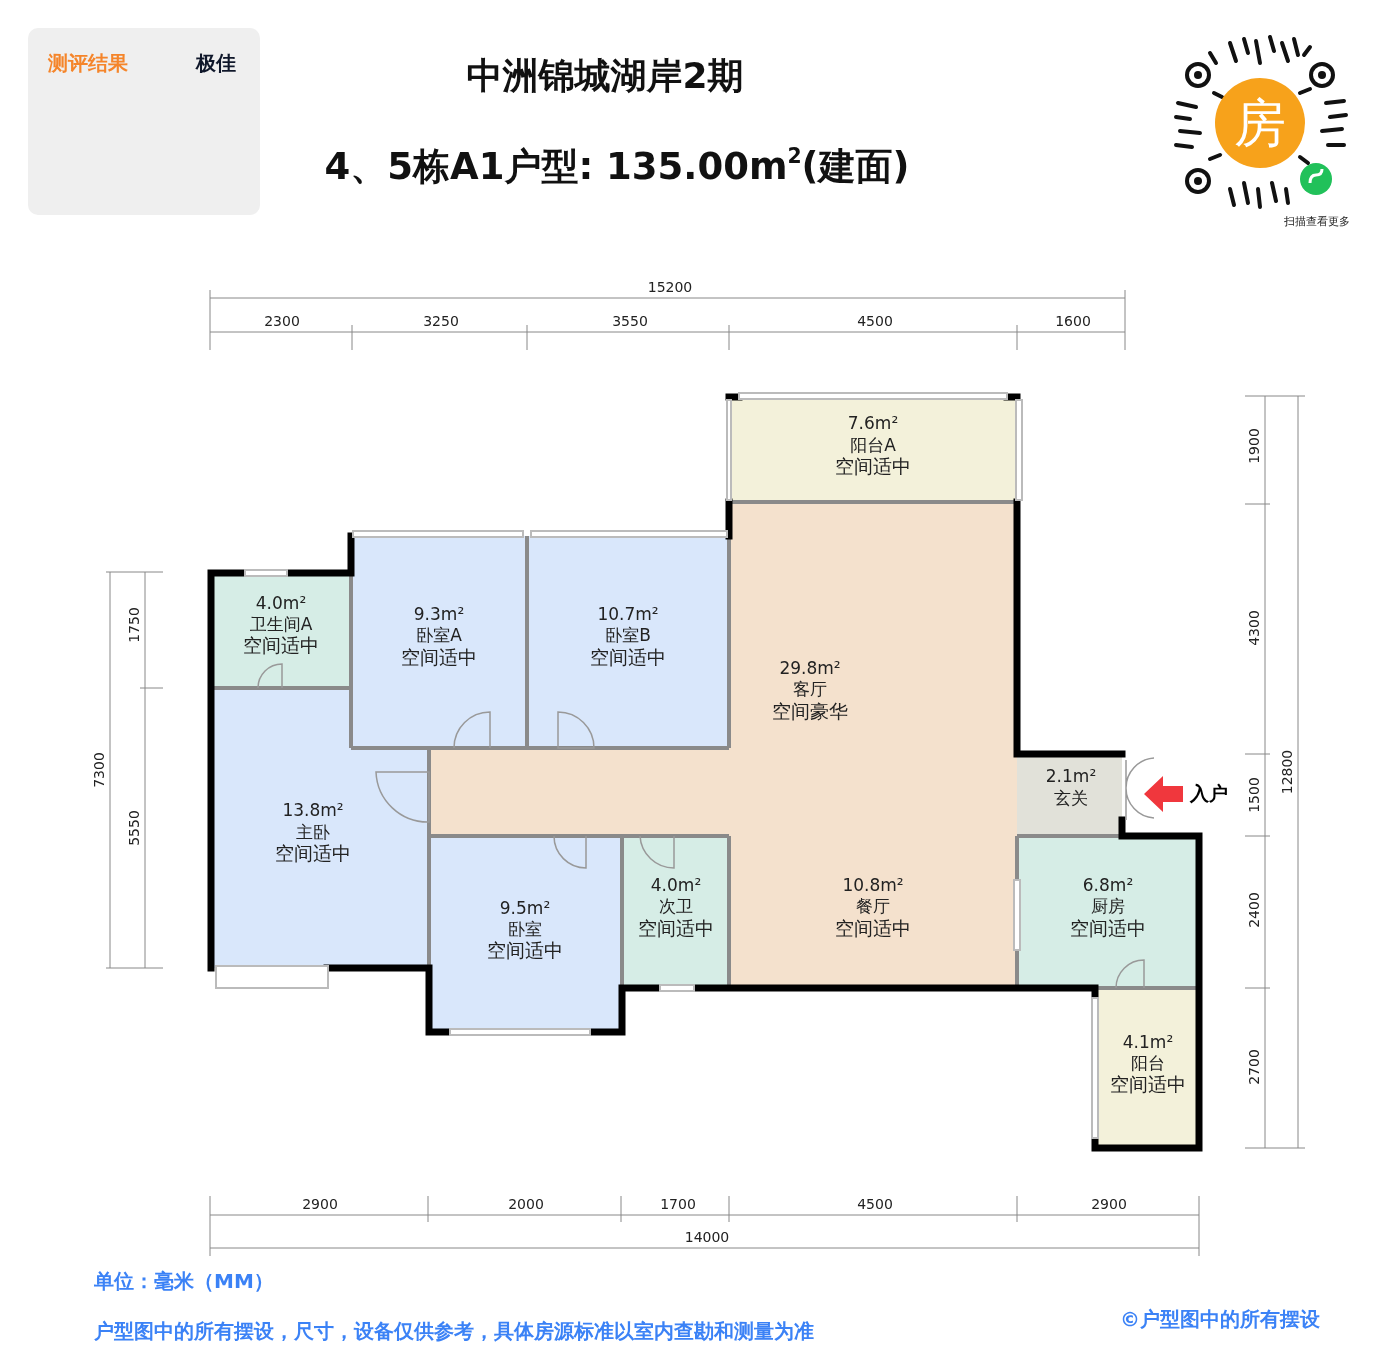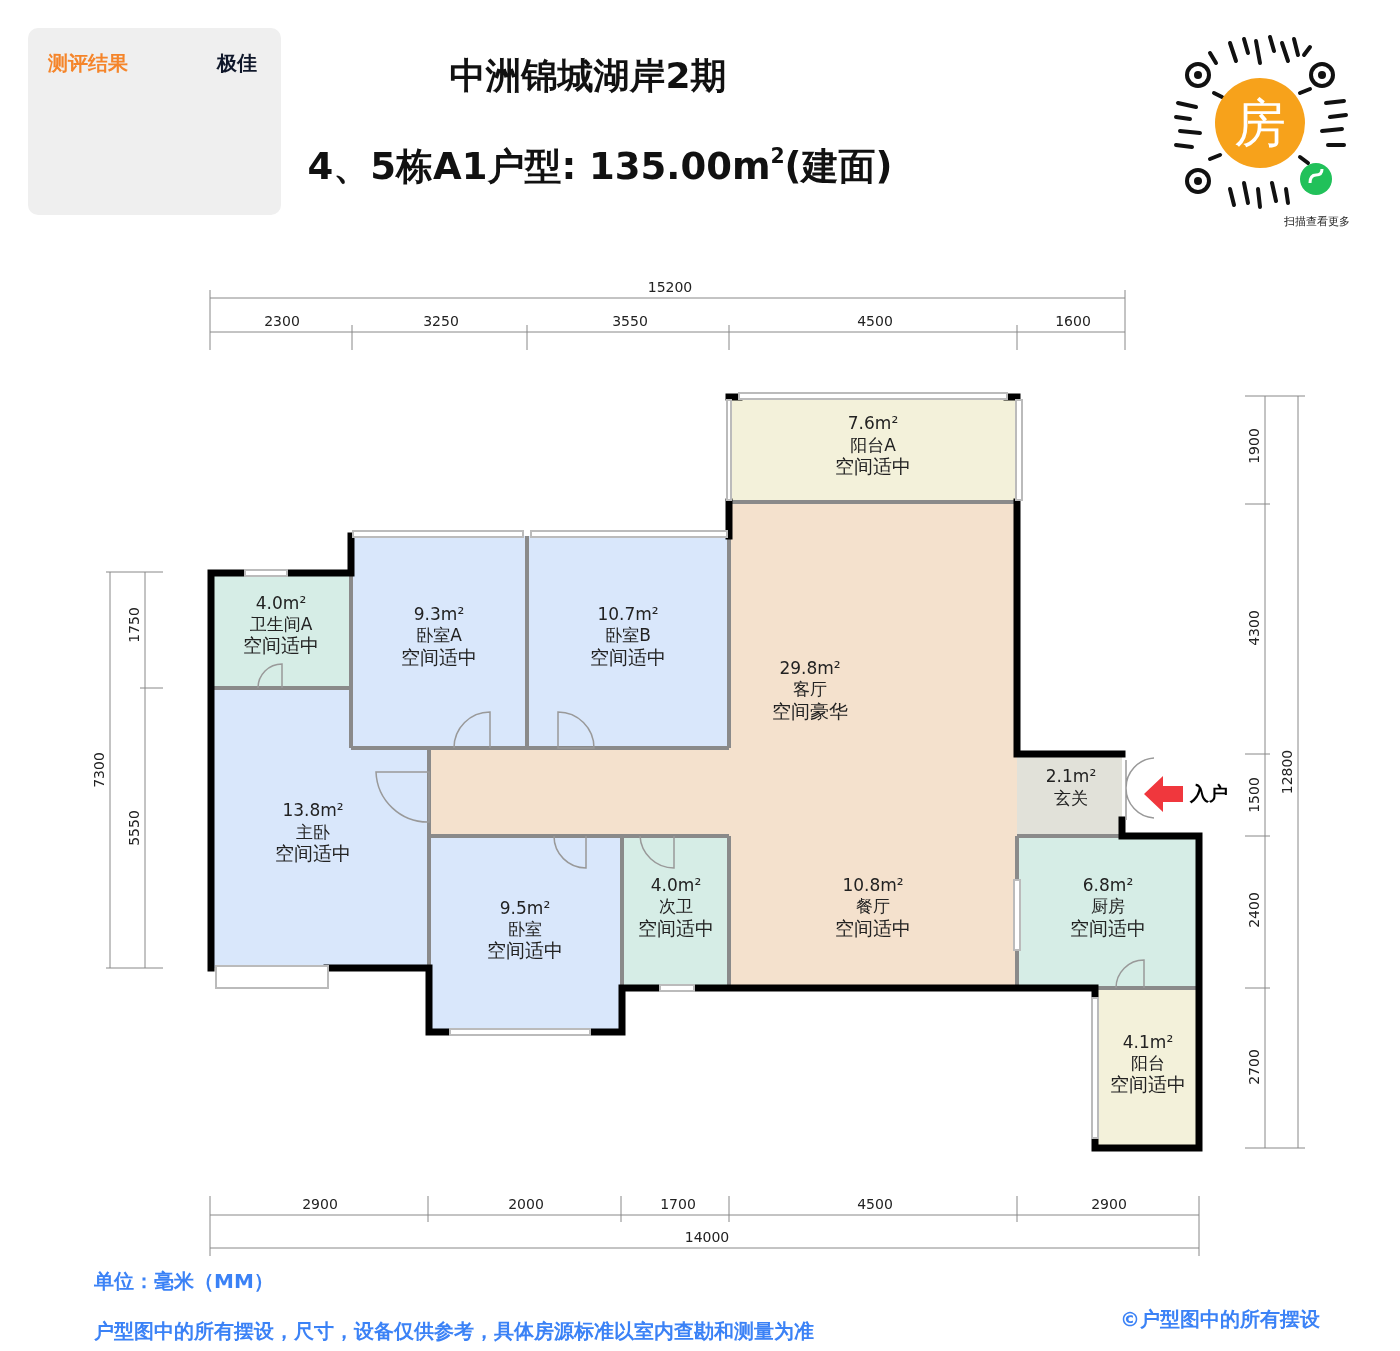--- a/index.html
+++ b/index.html
@@ -1,26 +1,26 @@
 <!DOCTYPE html>
 <html><head>
 <meta charset="utf-8">
 <style>
   html,body{margin:0;padding:0;background:#fff;}
   body{width:1400px;height:1351px;position:relative;overflow:hidden;font-family:"DejaVu Sans","Liberation Sans",sans-serif;color:#111;}
-  .card{position:absolute;left:28px;top:28px;width:253px;height:187px;background:#efefef;border-radius:10px;}
+  .card{position:absolute;left:28px;top:28px;width:232px;height:187px;background:#efefef;border-radius:10px;}
   .card .head{position:absolute;left:20px;top:22px;right:24px;display:flex;justify-content:space-between;font-size:20px;font-weight:bold;}
   .card .head .k{color:#f5852a;}
   .card .head .v{color:#0f172a;}
   .card .row{position:absolute;left:14px;right:14px;height:46px;background:#fff;border-radius:8px;display:flex;justify-content:space-between;align-items:center;padding:0 10px 0 6px;font-size:19px;box-sizing:border-box;}
   .card .row .v{font-size:20px;}
   .card .row.r1{top:65px;}
   .card .row.r2{top:131px;}
   sup{font-size:0.55em;vertical-align:top;position:relative;top:0.1em;}
-  .title{position:absolute;left:0;width:1176px;text-align:center;font-weight:bold;}
+  .title{position:absolute;left:17px;width:1176px;text-align:center;font-weight:bold;}
   .title.t1{top:52px;font-size:36px;}
   .title.t2{top:142px;font-size:37px;padding-left:12px;}
   .qr{position:absolute;left:1170px;top:33px;width:180px;height:180px;}
   .qr-caption{position:absolute;left:1170px;top:214px;width:180px;text-align:right;font-size:11px;color:#222;}
   .plan{position:absolute;left:0;top:0;}
   .footer{position:absolute;font-size:20px;font-weight:bold;color:#3b82f6;}
   .footer.unit{left:94px;top:1268px;}
   .footer.note{left:94px;top:1306px;margin-top:12px;}
   .footer.copy{left:1120px;top:1306px;}
 </style>

